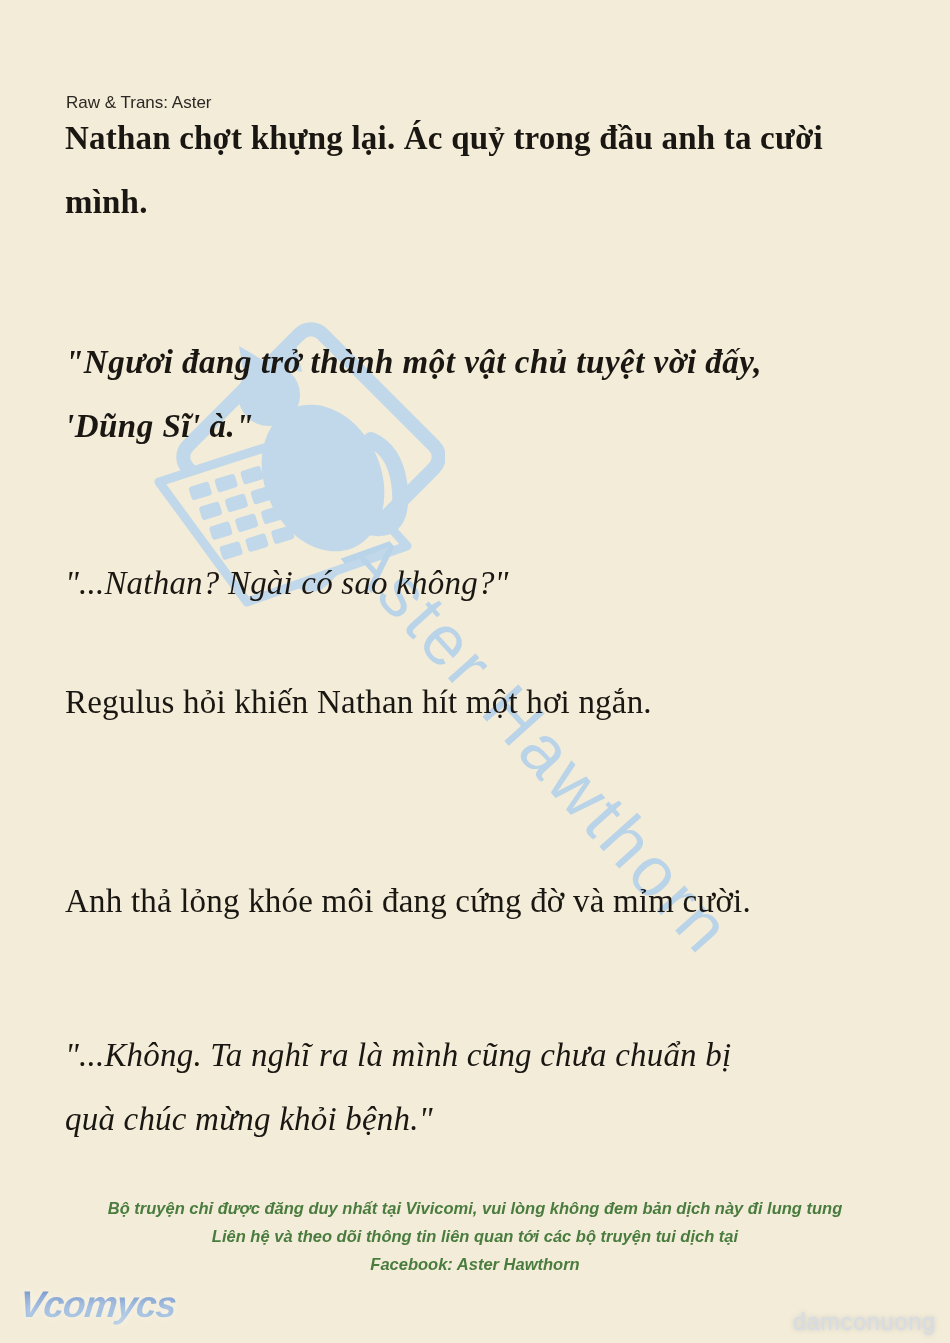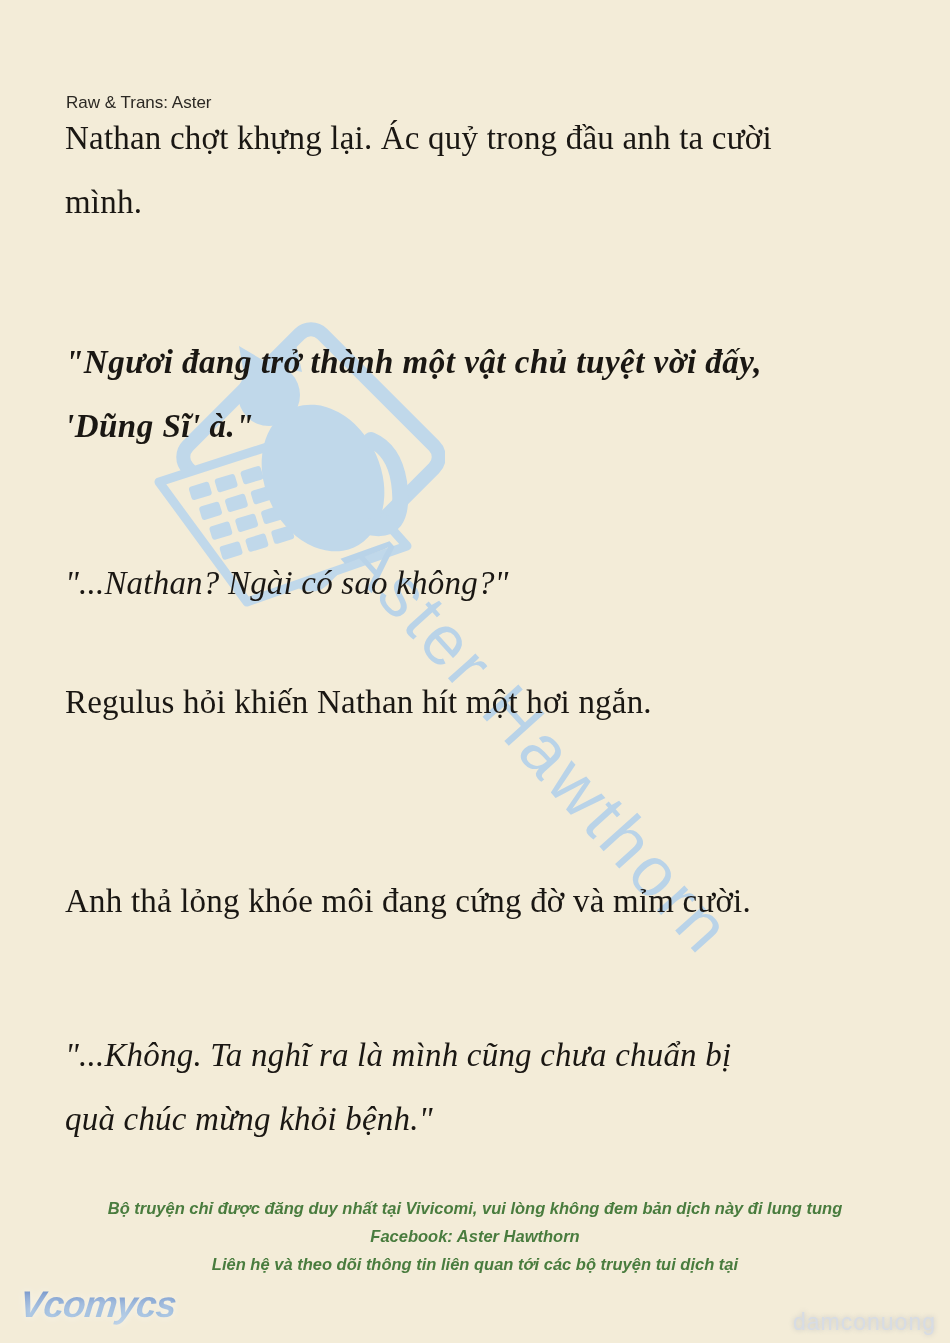--- a/index.html
+++ b/index.html
@@ -39,21 +39,21 @@
     position:absolute; left:65px; width:840px;
     font-size:33px; line-height:64px;
     color:#1a1713; letter-spacing:0.2px;
     z-index:2;
   }
   .para .line { display:block; }
   .p-regular { font-style:normal; font-weight:normal; }
   .p-italic  { font-style:italic; }
   .p-bold-italic { font-style:italic; font-weight:bold; letter-spacing:0.5px; }
 
-  .pos-p1 { top:106px; }
+  .pos-p1 { top:106px;font-weight:bold; }
   .pos-p2 { top:330px; }
   .pos-p3 { top:551px; }
   .pos-p4 { top:670px; }
   .pos-p5 { top:869px; }
   .pos-p6 { top:1023px; }
 
   
   .footer-note {
     position:absolute; left:0; top:1194px; width:950px;
     text-align:center;
@@ -160,18 +160,18 @@
   <span class="line">Anh thả lỏng khóe môi đang cứng đờ và mỉm cười.</span>
 </div>
 
 <div class="para p-italic pos-p6">
   <span class="line">"...Không. Ta nghĩ ra là mình cũng chưa chuẩn bị</span>
   <span class="line">quà chúc mừng khỏi bệnh."</span>
 </div>
 
 <div class="footer-note">
   <div>Bộ truyện chỉ được đăng duy nhất tại Vivicomi, vui lòng không đem bản dịch này đi lung tung</div>
+  <div>Liên hệ và theo dõi thông tin liên quan tới các bộ truyện tui dịch tại</div>
   <div>Facebook: Aster Hawthorn</div>
-  <div>Liên hệ và theo dõi thông tin liên quan tới các bộ truyện tui dịch tại</div>
 </div>
 
 <div class="logo-left">Vcomycs</div>
 <div class="logo-right">damconuong</div>
 
 </body></html>

